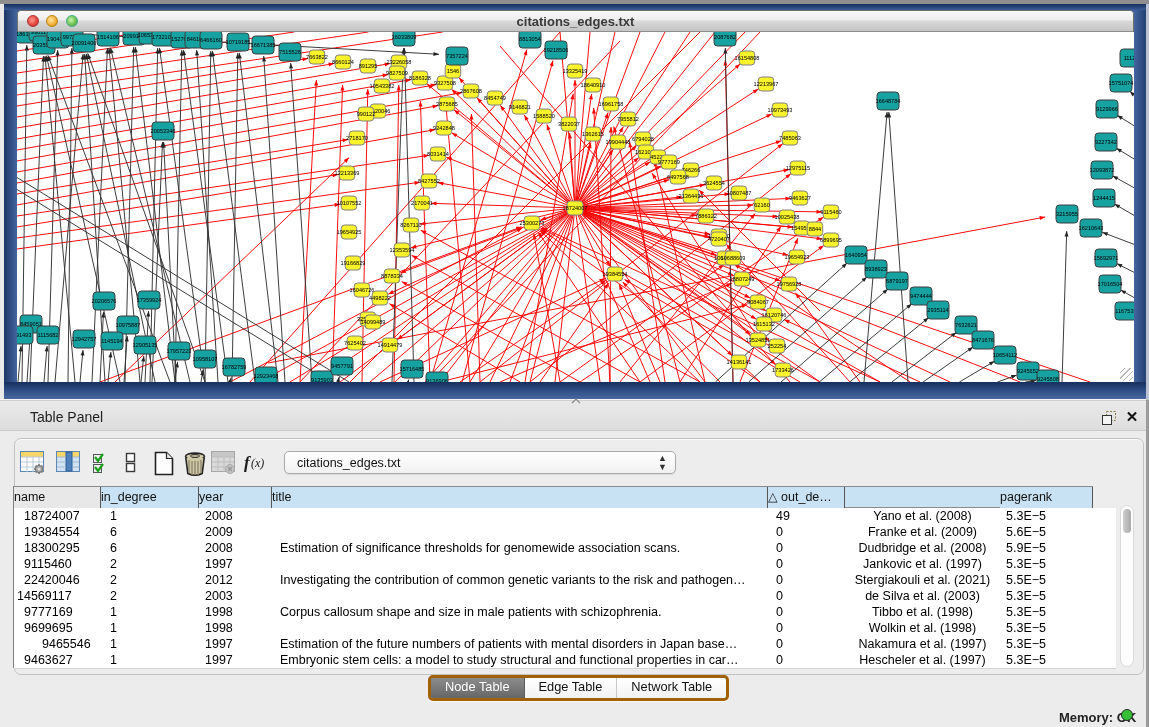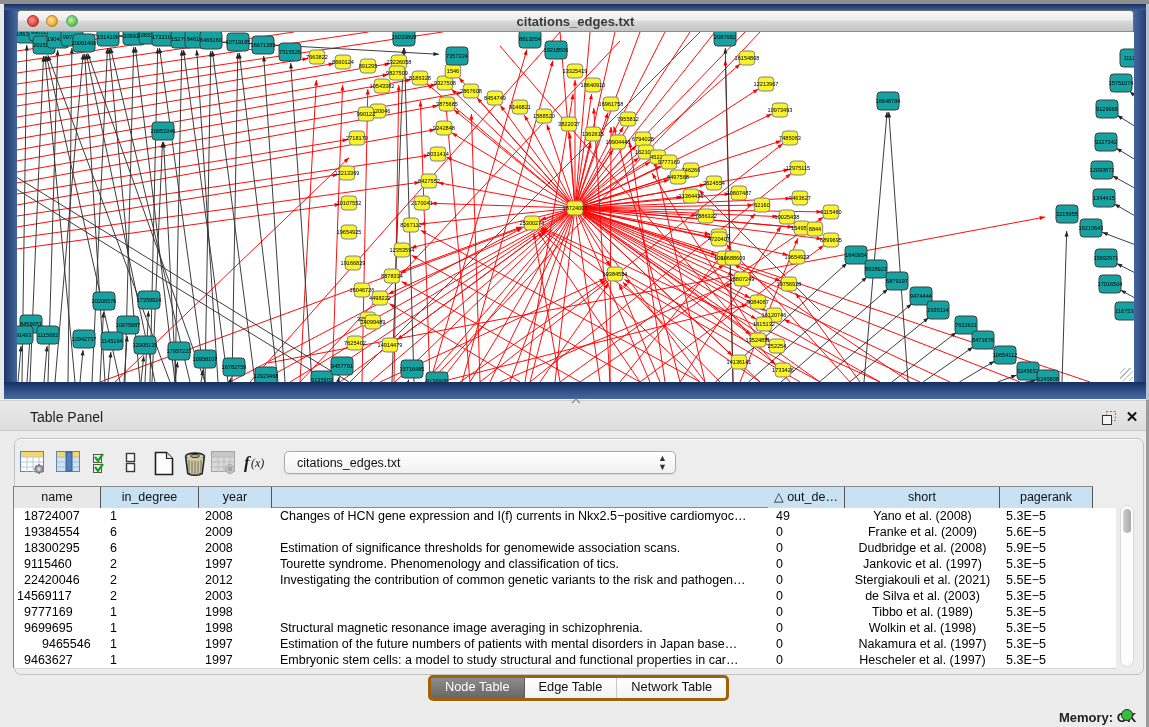--- a/index.html
+++ b/index.html
@@ -39,21 +39,21 @@
 #tp-float { position:absolute; left:1102px; top:411px; width:14px; height:14px; }
 #tp-close { position:absolute; left:1124px; top:409px; width:16px; height:16px; font-size:15px; font-weight:bold; color:#111; line-height:16px; text-align:center;}
 #tp-body { position:absolute; left:0; top:431px; width:1149px; height:296px; background:#ececec; }
 #tcontainer { position:absolute; left:14px; top:438px; width:1130px; height:237px; background:#ededed; border:1px solid #c2c2c2; border-radius:7px; box-shadow:inset 0 1px 0 #fafafa; }
 #toolbar { position:absolute; left:18px; top:446px; height:30px; }
 .icon { position:absolute; top:5px; }
 #combo { position:absolute; left:284px; top:451px; width:392px; height:23px; background:linear-gradient(to bottom,#ffffff,#f1f1f1); border:1px solid #a9a9a9; border-radius:5px; box-shadow:0 1px 1px rgba(0,0,0,0.08); }
 #combo .ct { position:absolute; left:12px; top:4px; font-size:12.5px; color:#111; }
 #combo .arr { position:absolute; right:8px; top:2px; font-size:9px; color:#333; line-height:9px; text-align:center; }
 #thead { position:absolute; left:14px; top:486px; width:1079px; height:22px; background:#c9e2f3; border-top:1px solid #8a8a8a; border-bottom:1px solid #8a8a8a; }
-.hc { position:absolute; top:0; height:22px; border-right:1px solid #555; font-size:12.5px; color:#111; text-align:center; line-height:21px; overflow:hidden; white-space:nowrap; }
+.hc { position:absolute; top:0; height:22px; border-right:1px solid #555; font-size:12.5px; color:#111; text-align:left; line-height:21px; overflow:hidden; white-space:nowrap; }
 #tablebg { position:absolute; left:14px; top:508px; width:1102px; height:160px; background:#fff; }
 #tableleft { position:absolute; left:13px; top:486px; width:1px; height:182px; background:#7f7f7f; }
 #tbot { position:absolute; left:14px; top:668px; width:1102px; height:1px; background:#d5d5d5; }
 .row { position:absolute; height:16px; font-size:12.5px; color:#000; white-space:nowrap; }
 .c { position:absolute; top:1px; overflow:hidden; white-space:nowrap; }
 #vsb { position:absolute; left:1120px; top:505px; width:14px; height:162px; background:#fdfdfd; border:1px solid #d9d9d9; border-radius:7px;}
 #vsb .th { position:absolute; left:2px; top:3px; width:8px; height:24px; background:linear-gradient(to right,#cfcfcf,#a8a8a8); border-radius:4px; }
 #tabs { position:absolute; left:428px; top:675px; height:26px; display:flex; border:3px solid #a16207; border-radius:5px; overflow:hidden; background:#14b8a6; box-shadow:0 1px 0 rgba(255,255,255,.7);}
 .tab { font-size:12.8px; padding:1px 14px 0 14px; line-height:16px; color:#111; background:linear-gradient(to bottom,#ffffff,#f2f2f2); border-right:1px solid #c8c8c8;}
 .tab.sel { background:linear-gradient(to bottom,#8c8c8c,#666); color:#fff; border-right:1px solid #5c5c5c; }
@@ -875,30 +875,29 @@
       </svg></div>
   </div>
 <div id="combo">
     <div class="ct">citations_edges.txt</div>
     <div class="arr">▲<br>▼</div>
   </div>
 <div id="thead">
     <div class="hc" style="left:0px;width:87px;background:#e8e8e8">name</div>
     <div class="hc" style="left:87px;width:98px;background:#c9e2f3">in_degree</div>
     <div class="hc" style="left:185px;width:73px;background:#c9e2f3">year</div>
+    <div class="hc" style="left:258px;width:496px;background:#c9e2f3">title</div>
     <div class="hc" style="left:754px;width:77px;background:#c9e2f3">△ out_de…</div>
-    <div class="hc" style="left:831px;width:155px;background:#c9e2f3">short</div>
     <div class="hc" style="left:986px;width:93px;background:#c9e2f3">pagerank</div>
   </div>
 <div id="tablebg">
     <div class="row" style="left:0;top:0px;width:1102px">
       <div class="c" style="left:10px">18724007</div>
       <div class="c" style="left:96px">1</div>
       <div class="c" style="left:191px">2008</div>
-      <div class="c" style="left:266px;width:492px">Changes of HCN gene expression and I(f) currents in Nkx2.5−positive cardiomyoc…</div>
       <div class="c" style="left:762px">49</div>
       <div class="c" style="left:831px;width:155px;text-align:center">Yano et al. (2008)</div>
       <div class="c" style="left:992px">5.3E−5</div>
     </div>
     <div class="row" style="left:0;top:16px;width:1102px">
       <div class="c" style="left:10px">19384554</div>
       <div class="c" style="left:96px">6</div>
       <div class="c" style="left:191px">2009</div>
       <div class="c" style="left:762px">0</div>
       <div class="c" style="left:831px;width:155px;text-align:center">Franke et al. (2009)</div>
@@ -910,21 +909,20 @@
       <div class="c" style="left:191px">2008</div>
       <div class="c" style="left:266px;width:492px">Estimation of significance thresholds for genomewide association scans.</div>
       <div class="c" style="left:762px">0</div>
       <div class="c" style="left:831px;width:155px;text-align:center">Dudbridge et al. (2008)</div>
       <div class="c" style="left:992px">5.9E−5</div>
     </div>
     <div class="row" style="left:0;top:48px;width:1102px">
       <div class="c" style="left:10px">9115460</div>
       <div class="c" style="left:96px">2</div>
       <div class="c" style="left:191px">1997</div>
-      <div class="c" style="left:266px;width:492px">Tourette syndrome. Phenomenology and classification of tics.</div>
       <div class="c" style="left:762px">0</div>
       <div class="c" style="left:831px;width:155px;text-align:center">Jankovic et al. (1997)</div>
       <div class="c" style="left:992px">5.3E−5</div>
     </div>
     <div class="row" style="left:0;top:64px;width:1102px">
       <div class="c" style="left:10px">22420046</div>
       <div class="c" style="left:96px">2</div>
       <div class="c" style="left:191px">2012</div>
       <div class="c" style="left:266px;width:492px">Investigating the contribution of common genetic variants to the risk and pathogen…</div>
       <div class="c" style="left:762px">0</div>
@@ -936,29 +934,29 @@
       <div class="c" style="left:96px">2</div>
       <div class="c" style="left:191px">2003</div>
       <div class="c" style="left:762px">0</div>
       <div class="c" style="left:831px;width:155px;text-align:center">de Silva et al. (2003)</div>
       <div class="c" style="left:992px">5.3E−5</div>
     </div>
     <div class="row" style="left:0;top:96px;width:1102px">
       <div class="c" style="left:10px">9777169</div>
       <div class="c" style="left:96px">1</div>
       <div class="c" style="left:191px">1998</div>
+      <div class="c" style="left:266px;width:492px">Corpus callosum shape and size in male patients with schizophrenia.</div>
       <div class="c" style="left:762px">0</div>
-      <div class="c" style="left:831px;width:155px;text-align:center">Tibbo et al. (1989)</div>
+      <div class="c" style="left:831px;width:155px;text-align:center">Tibbo et al. (1998)</div>
       <div class="c" style="left:992px">5.3E−5</div>
     </div>
     <div class="row" style="left:0;top:112px;width:1102px">
       <div class="c" style="left:10px">9699695</div>
       <div class="c" style="left:96px">1</div>
       <div class="c" style="left:191px">1998</div>
-      <div class="c" style="left:266px;width:492px">Structural magnetic resonance image averaging in schizophrenia.</div>
       <div class="c" style="left:762px">0</div>
       <div class="c" style="left:831px;width:155px;text-align:center">Wolkin et al. (1998)</div>
       <div class="c" style="left:992px">5.3E−5</div>
     </div>
     <div class="row" style="left:0;top:128px;width:1102px">
       <div class="c" style="left:28px">9465546</div>
       <div class="c" style="left:96px">1</div>
       <div class="c" style="left:191px">1997</div>
       <div class="c" style="left:266px;width:492px">Estimation of the future numbers of patients with mental disorders in Japan base…</div>
       <div class="c" style="left:762px">0</div>

